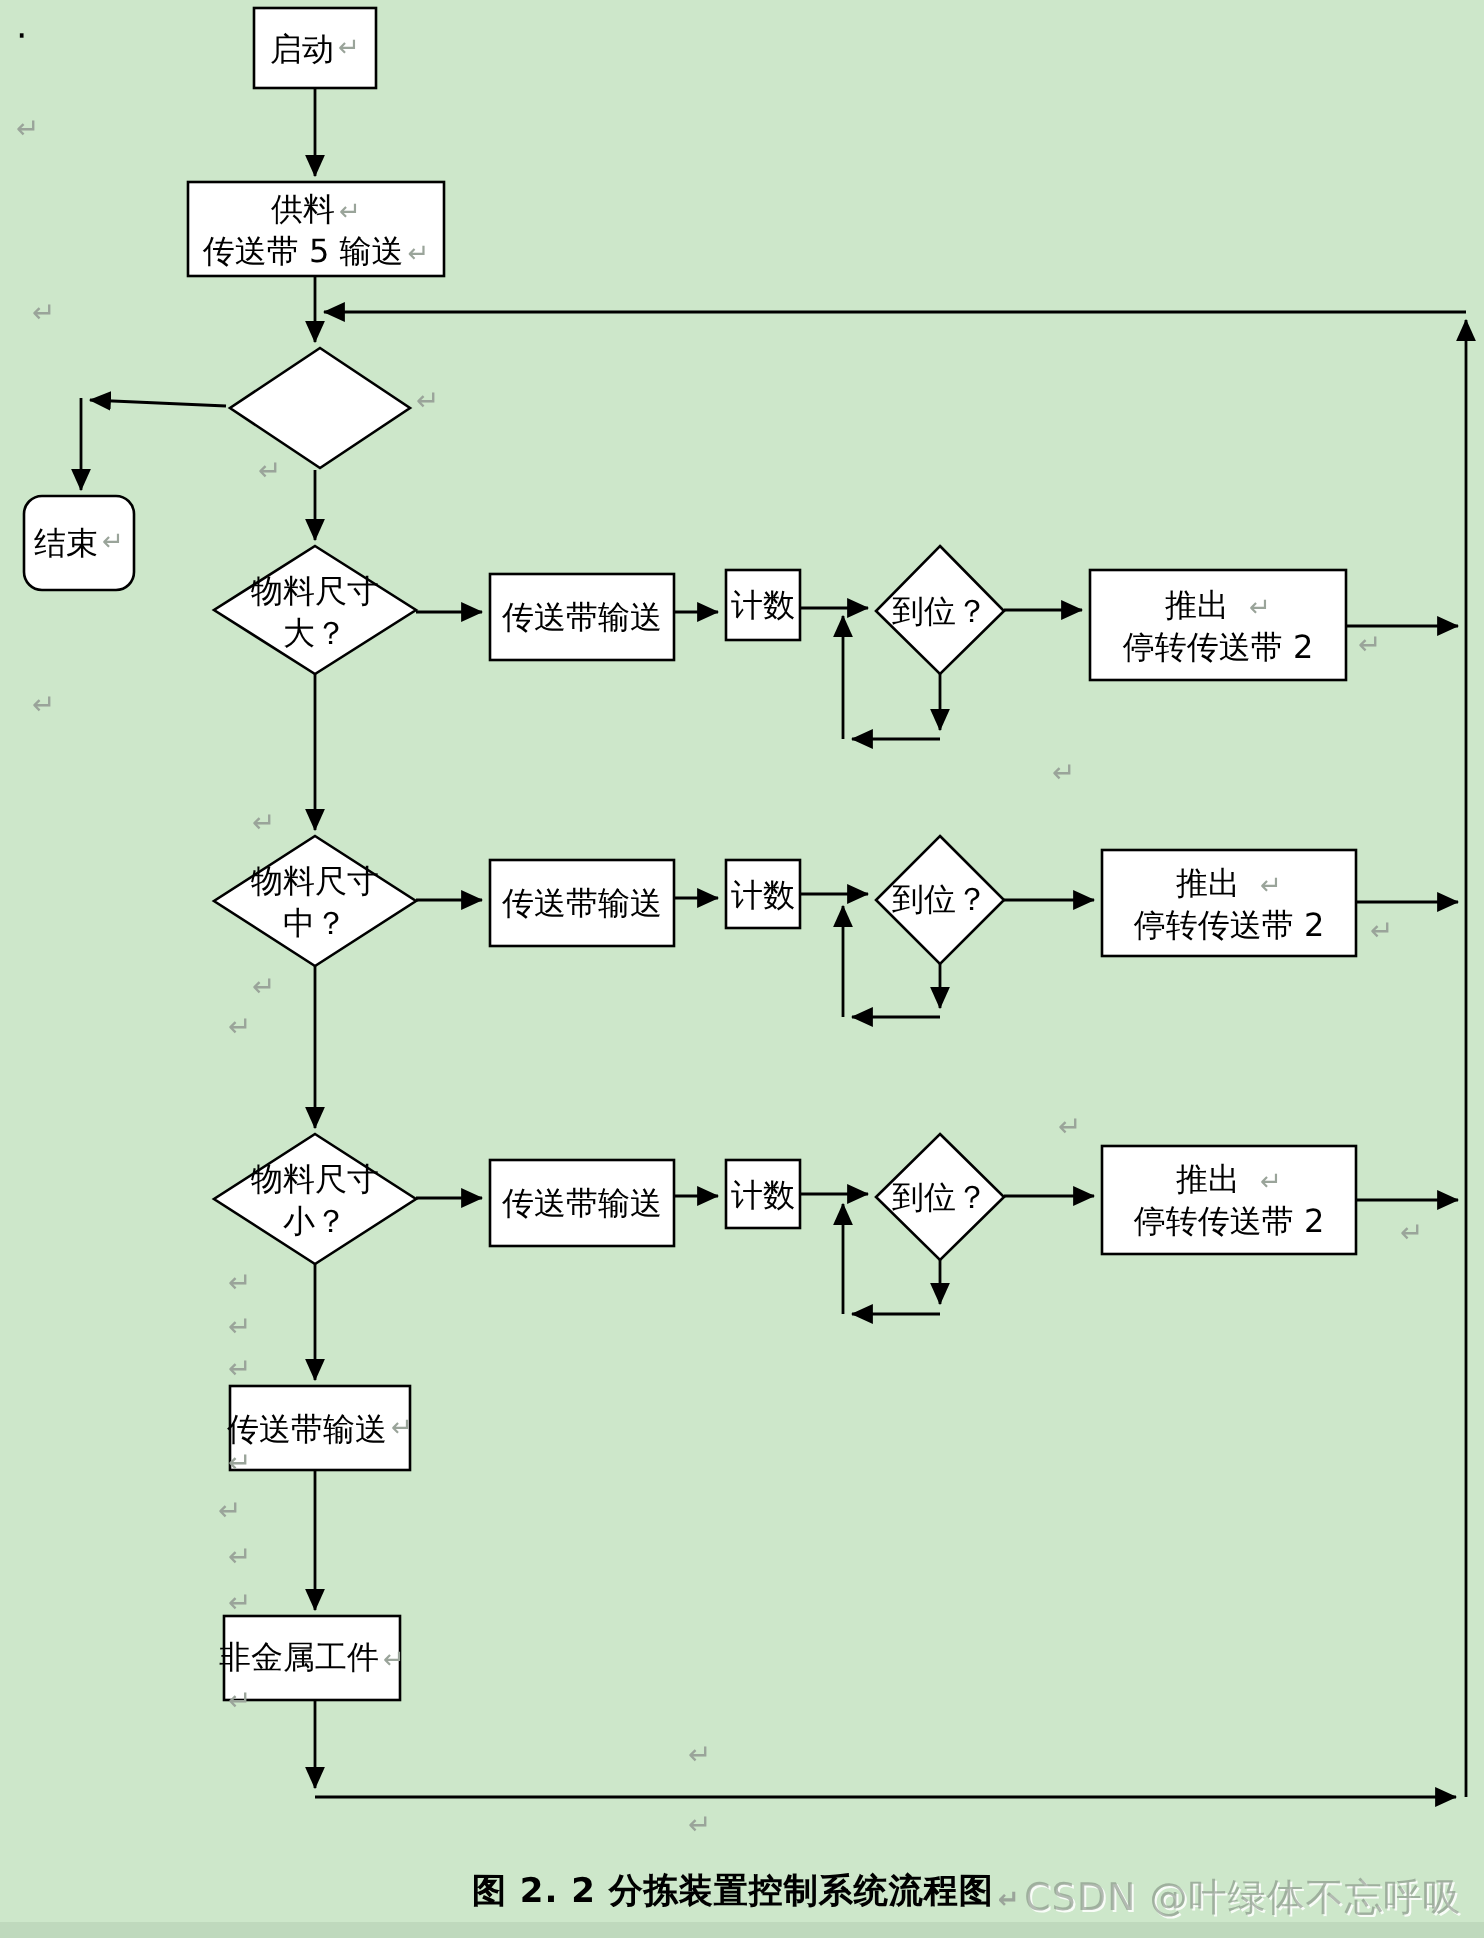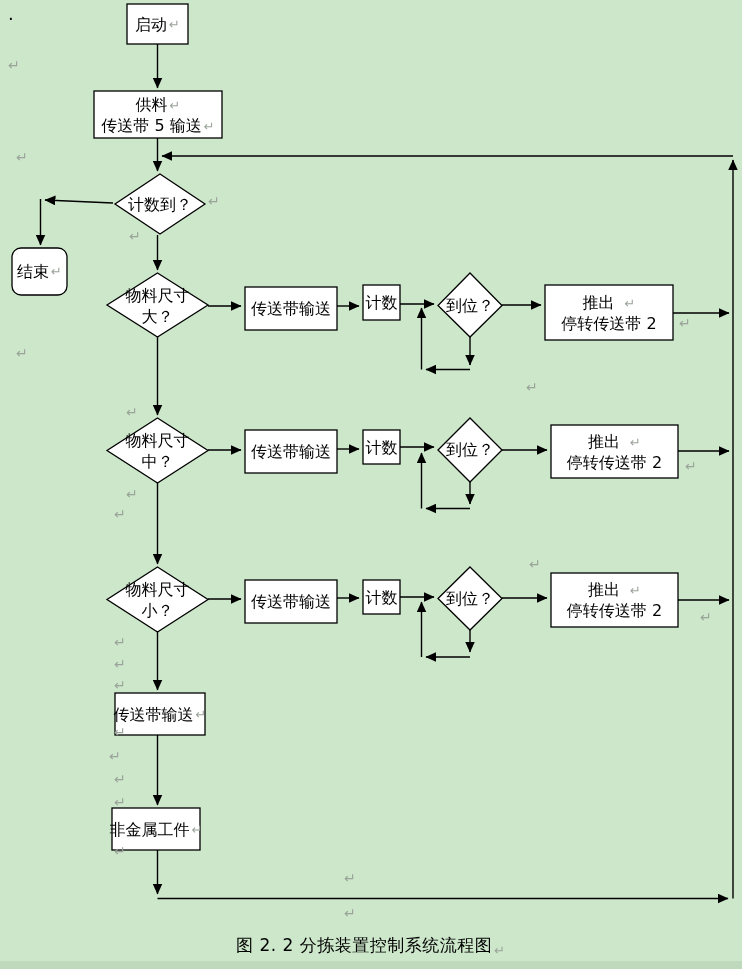--- a/index.html
+++ b/index.html
@@ -6,21 +6,21 @@
   body{width:742px;height:969px;overflow:hidden;font-family:"DejaVu Sans","Liberation Sans",sans-serif;}
   #stage{position:relative;width:742px;height:969px;background:#cde7ca;}
   #chart-svg{position:absolute;left:0;top:0;}
   .label{position:absolute;display:flex;align-items:center;justify-content:center;
          font-size:16px;color:#000;white-space:nowrap;line-height:21px;text-align:center;z-index:2;}
   .label.two{flex-direction:column;}
   .pm{color:#9aa49a;font-size:13px;line-height:13px;margin-left:2px;}
   .pm.gap{margin-left:10px;}
   .pmark{position:absolute;color:#9aa49a;font-size:14px;line-height:14px;z-index:1;}
   .stray-dot{position:absolute;left:8px;top:10px;color:#000;font-size:18px;line-height:18px;}
-  .caption{position:absolute;left:236px;top:934px;font-size:17px;font-weight:normal;color:#000;
+  .caption{position:absolute;left:236px;top:934px;font-size:17px;font-weight:bold;color:#000;
            letter-spacing:.5px;z-index:2;display:flex;align-items:flex-end;}
   .caption .pm{margin-top:4px;}
   .watermark{position:absolute;left:512px;top:936px;font-size:19px;z-index:2;
              color:rgba(120,132,120,.55);text-shadow:1px 1px 0 rgba(255,255,255,.85);letter-spacing:.5px;}
   .bottom-strip{position:absolute;left:0;top:961px;width:742px;height:8px;background:rgba(40,70,40,.08);}
 </style>
 </head>
 <body>
 
 <div id="stage">
@@ -110,23 +110,20 @@
   <div class="label" style="left:127px;top:4px;width:61px;height:40px;">
       <span>启动</span>
       <span class="pm">↵</span>
     </div>
 
   <div class="label two" style="left:94px;top:91px;width:128px;height:47px;">
     <div><span>供料</span><span class="pm">↵</span></div>
     <div><span>传送带 5 输送</span><span class="pm">↵</span></div>
   </div>
 
-  <div class="label" style="left:115px;top:177px;width:90px;height:54px;">
-      <span>计数到？</span>
-    </div>
 
   <div class="label" style="left:12px;top:248px;width:55px;height:47px;">
       <span>结束</span>
       <span class="pm">↵</span>
     </div>
 
   <div class="label two" style="left:105px;top:277px;width:105px;height:57px;">
     <div>物料尺寸</div>
     <div>大？</div>
   </div>
@@ -187,20 +184,21 @@
   <div class="label" style="left:112px;top:808px;width:88px;height:42px;font-family:Liberation Serif, serif;">
       <span>非金属工件</span>
       <span class="pm">↵</span>
     </div>
 
   <div class="stray-dot">·</div>
   <div class="caption">
       <span>图 2. 2 分拣装置控制系统流程图</span>
       <span class="pm">↵</span>
     </div>
+  <div class="watermark">CSDN @叶绿体不忘呼吸</div>
   <div class="bottom-strip"></div>
 
   <div class="pmark" style="left:8px;top:58px;">↵</div>
   <div class="pmark" style="left:16px;top:150px;">↵</div>
   <div class="pmark" style="left:208px;top:194px;">↵</div>
   <div class="pmark" style="left:129px;top:229px;">↵</div>
   <div class="pmark" style="left:16px;top:346px;">↵</div>
   <div class="pmark" style="left:526px;top:380px;">↵</div>
   <div class="pmark" style="left:126px;top:405px;">↵</div>
   <div class="pmark" style="left:679px;top:316px;">↵</div>

